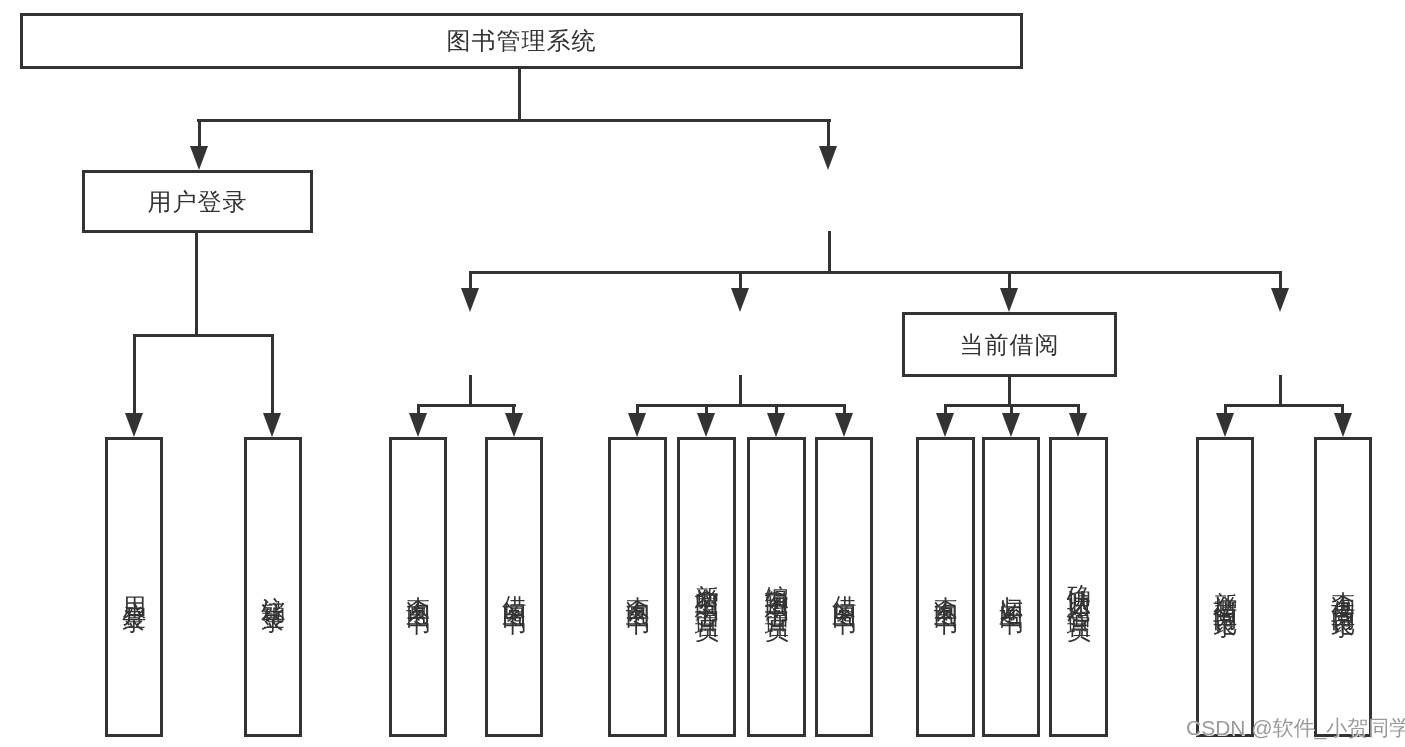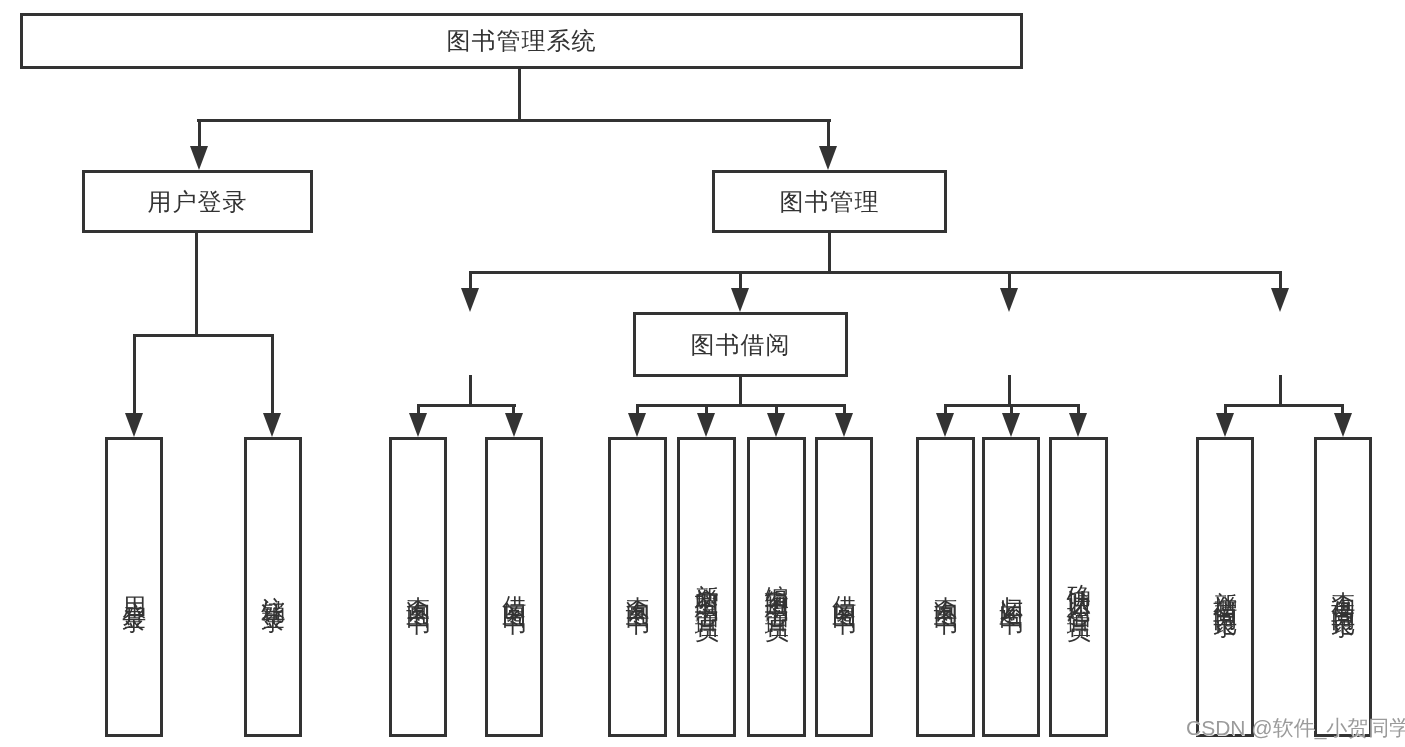--- a/index.html
+++ b/index.html
@@ -71,29 +71,26 @@
 <div id="canvas">
 
   <div class="node" style="left:20px; top:13px; width:1003px; height:56px;">
     <span>图书管理系统</span>
   </div>
 
   <div class="node" style="left:82px; top:170px; width:231px; height:63px;">
     <span>用户登录</span>
   </div>
 
-  <div class="node" style="left:712px; top:170px; width:235px; height:63px;">
-    <span>图书管理</span>
-  </div>
 
 
-  <div class="node" style="left:633px; top:312px; width:215px; height:65px;">
-    <span>图书借阅</span>
+
+  <div class="node" style="left:902px; top:312px; width:215px; height:65px;">
+    <span>当前借阅</span>
   </div>
-
 
 
   <div class="leaf" style="left:105px; top:437px; width:58px; height:300px;">
     <span class="vtext">用户登录</span>
   </div>
   <div class="leaf" style="left:244px; top:437px; width:58px; height:300px;">
     <span class="vtext">注销登录</span>
   </div>
 
   <div class="leaf" style="left:389px; top:437px; width:58px; height:300px;">

